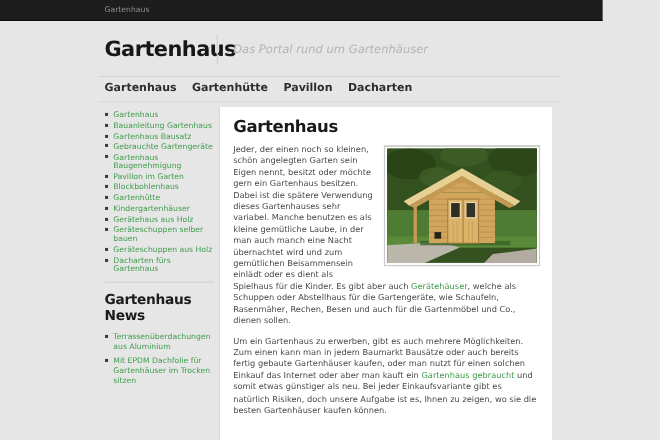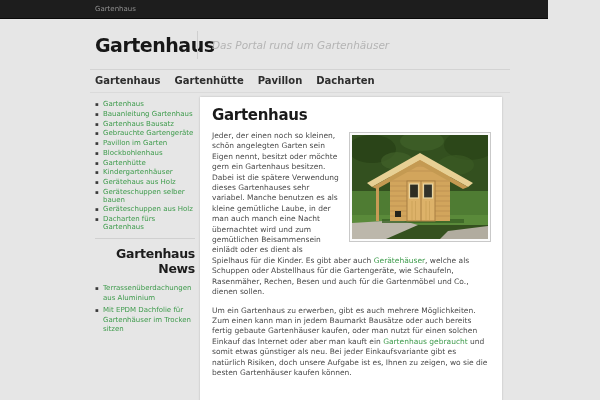--- a/index.html
+++ b/index.html
@@ -23,21 +23,21 @@
 
   
   .content-row { display:flex; align-items:stretch; margin-top:4px; }
   .sidebar { width:110px; flex:0 0 auto; padding:4px 5px 0 5px; box-sizing:border-box; }
   .side-list { list-style:none; margin:0; padding:0; }
   .side-list li { position:relative; padding-left:8px; font-size:7px; line-height:7.6px; margin-bottom:2.2px; }
   .side-list li::before { content:"▪"; position:absolute; left:0; top:0; color:#3a3a3a; font-size:5.5px; }
   .side-list a { color:#3e9b4c; text-decoration:none; }
 
   .news { border-top:1px solid #d0d0d0; margin-top:7px; padding-top:7px; }
-  .news h2 { margin:0 0 8px 0; font-size:12.5px; font-weight:bold; color:#1c1c1c; letter-spacing:-0.3px;text-align:right; }
+  .news h2 { margin:0 0 8px 0; font-size:12.5px; font-weight:bold; color:#1c1c1c; letter-spacing:-0.3px; }
   .news-list { list-style:none; margin:0; padding:0; }
   .news-list li { position:relative; padding-left:8px; font-size:7px; line-height:9.4px; margin-bottom:3px; }
   .news-list li::before { content:"▪"; position:absolute; left:0; top:0; color:#3a3a3a; font-size:5.5px; }
   .news-list a { color:#3e9b4c; text-decoration:none; }
 
   
   .main-box { width:302px; box-sizing:border-box; background:#ffffff; box-shadow:0 0 2px rgba(0,0,0,0.2); padding:9px 12px 12px 12px; min-height:320px; }
   .main-box h1 { margin:0 0 7px 0; font-size:15px; font-weight:bold; color:#1a1a1a; letter-spacing:-0.3px; }
   .main-box p { font-size:7.5px; line-height:10.4px; color:#4a4a4a; margin:0 0 8px 0; }
   a.green-link { color:#3e9b4c; font-weight:normal; text-decoration:none; }
@@ -71,20 +71,21 @@
     </header>
 
     <div class="content-row">
 
       <aside class="sidebar">
         <ul class="side-list">
           <li><a href="#">Gartenhaus</a></li>
           <li><a href="#">Bauanleitung Gartenhaus</a></li>
           <li><a href="#">Gartenhaus Bausatz</a></li>
           <li><a href="#">Gebrauchte Gartengeräte</a></li>
+          <li><a href="#">Gartenhaus Baugenehmigung</a></li>
           <li><a href="#">Pavillon im Garten</a></li>
           <li><a href="#">Blockbohlenhaus</a></li>
           <li><a href="#">Gartenhütte</a></li>
           <li><a href="#">Kindergartenhäuser</a></li>
           <li><a href="#">Gerätehaus aus Holz</a></li>
           <li><a href="#">Geräteschuppen selber bauen</a></li>
           <li><a href="#">Geräteschuppen aus Holz</a></li>
           <li><a href="#">Dacharten fürs Gartenhaus</a></li>
         </ul>
 

